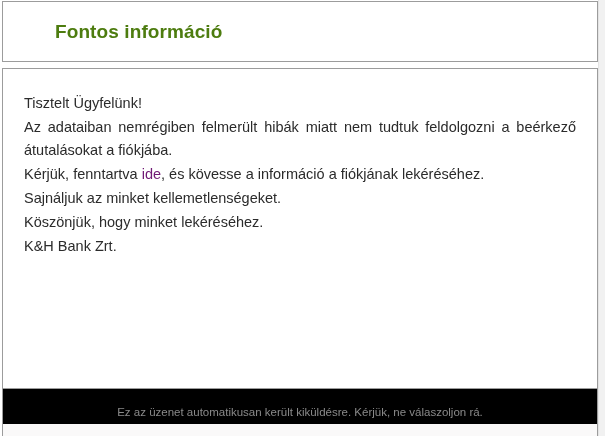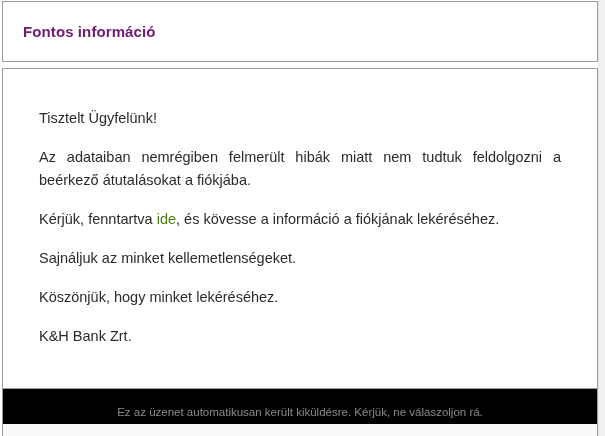--- a/index.html
+++ b/index.html
@@ -23,54 +23,55 @@
   .header-card {
     position: absolute; left: 2px; top: 1px;
     width: 596px; height: 61px;
     box-sizing: border-box;
     border: 1px solid #9c9c9c;
     background: #ffffff;
     display: flex; align-items: center;
     padding: 0 20px;
   }
   .page-title {
-    font-size: 15px;
+    font-size: 19px;
     font-weight: bold;
-    color: #701a75;
+    color: #4d7c0f;
     letter-spacing: 0.1px;
+    margin-left: 32px;
   }
 
   
   .message-card {
     position: absolute; left: 2px; top: 68px;
     width: 596px; height: 368px;
     box-sizing: border-box;
     border: 1px solid #9c9c9c;
     border-bottom: none;
     background: #ffffff;
     display: flex; flex-direction: column;
     overflow: hidden;
   }
   .message-content {
     flex: 1 1 auto;
     padding: 22px 20px 0 20px;
     font-size: 14.5px;
     color: #2b2b2b;
   }
-  .message-content p { margin: 16px; line-height: 23px; }
+  .message-content p { margin: 1px; line-height: 23px; }
   .p-greeting   { margin-bottom: 20px; }
   .p-body       { line-height: 27px; text-align: justify; margin-bottom: 14px; }
   .p-cta        { margin-bottom: 21px; }
   .p-apology    { margin-bottom: 0; }
   .p-thanks     { margin-bottom: 20px; }
   .p-closing    { margin-bottom: 0; }
   .p-signature  { margin-bottom: 0; }
 
   .cta-link {
-    color: #4d7c0f;
+    color: #701a75;
     cursor: pointer;
   }
 
   
   .message-footer {
     border-top: 1px solid #9c9c9c;
     background: #000000;
     text-align: center;
     color: #8a8a8a;
     font-size: 11.5px;

